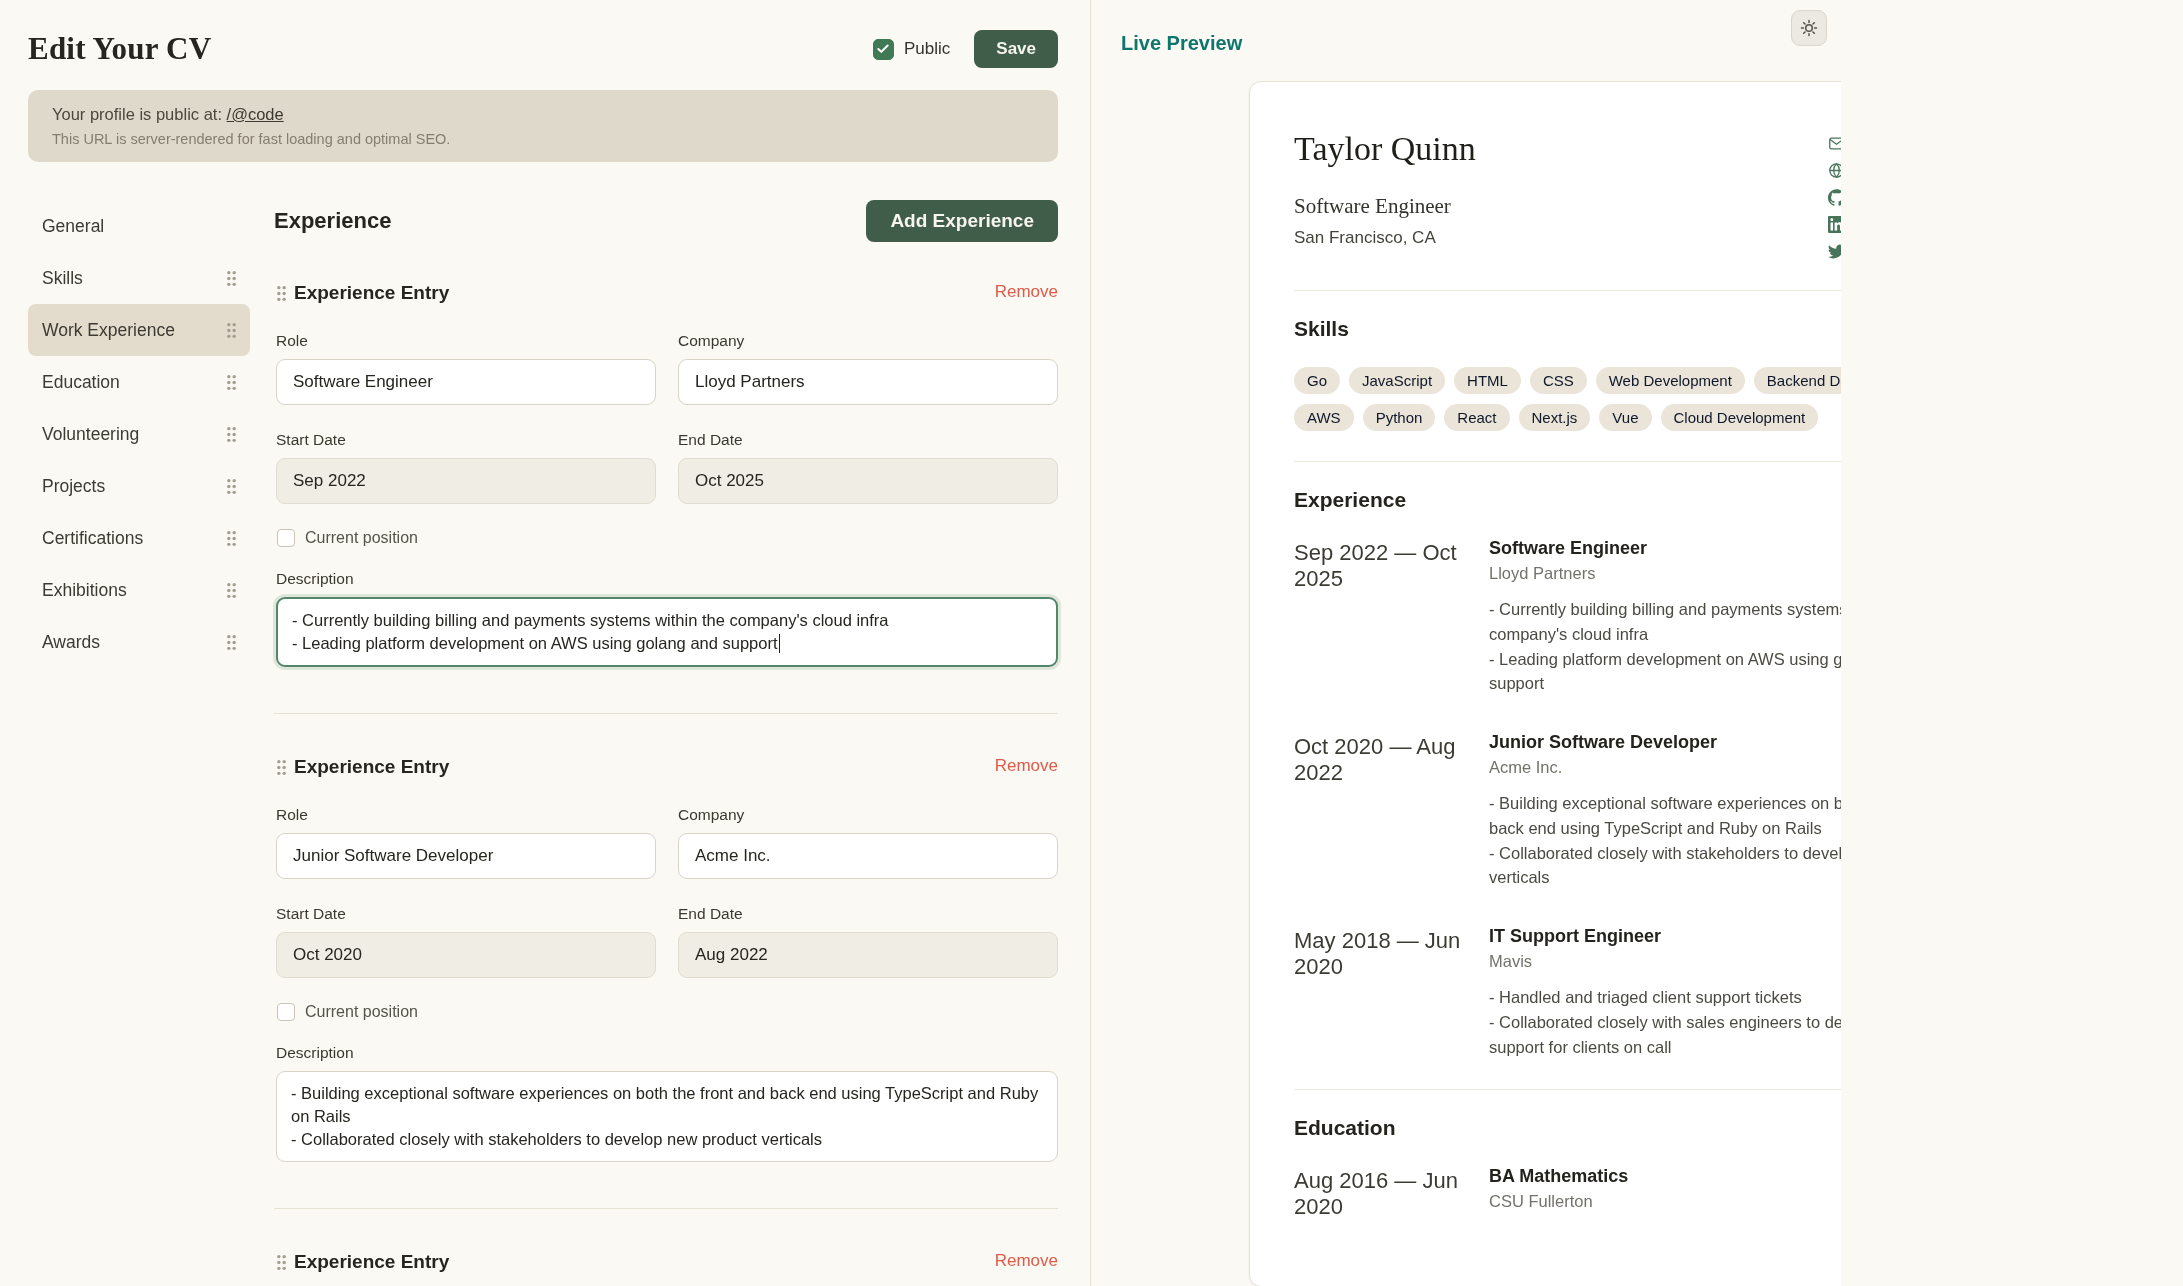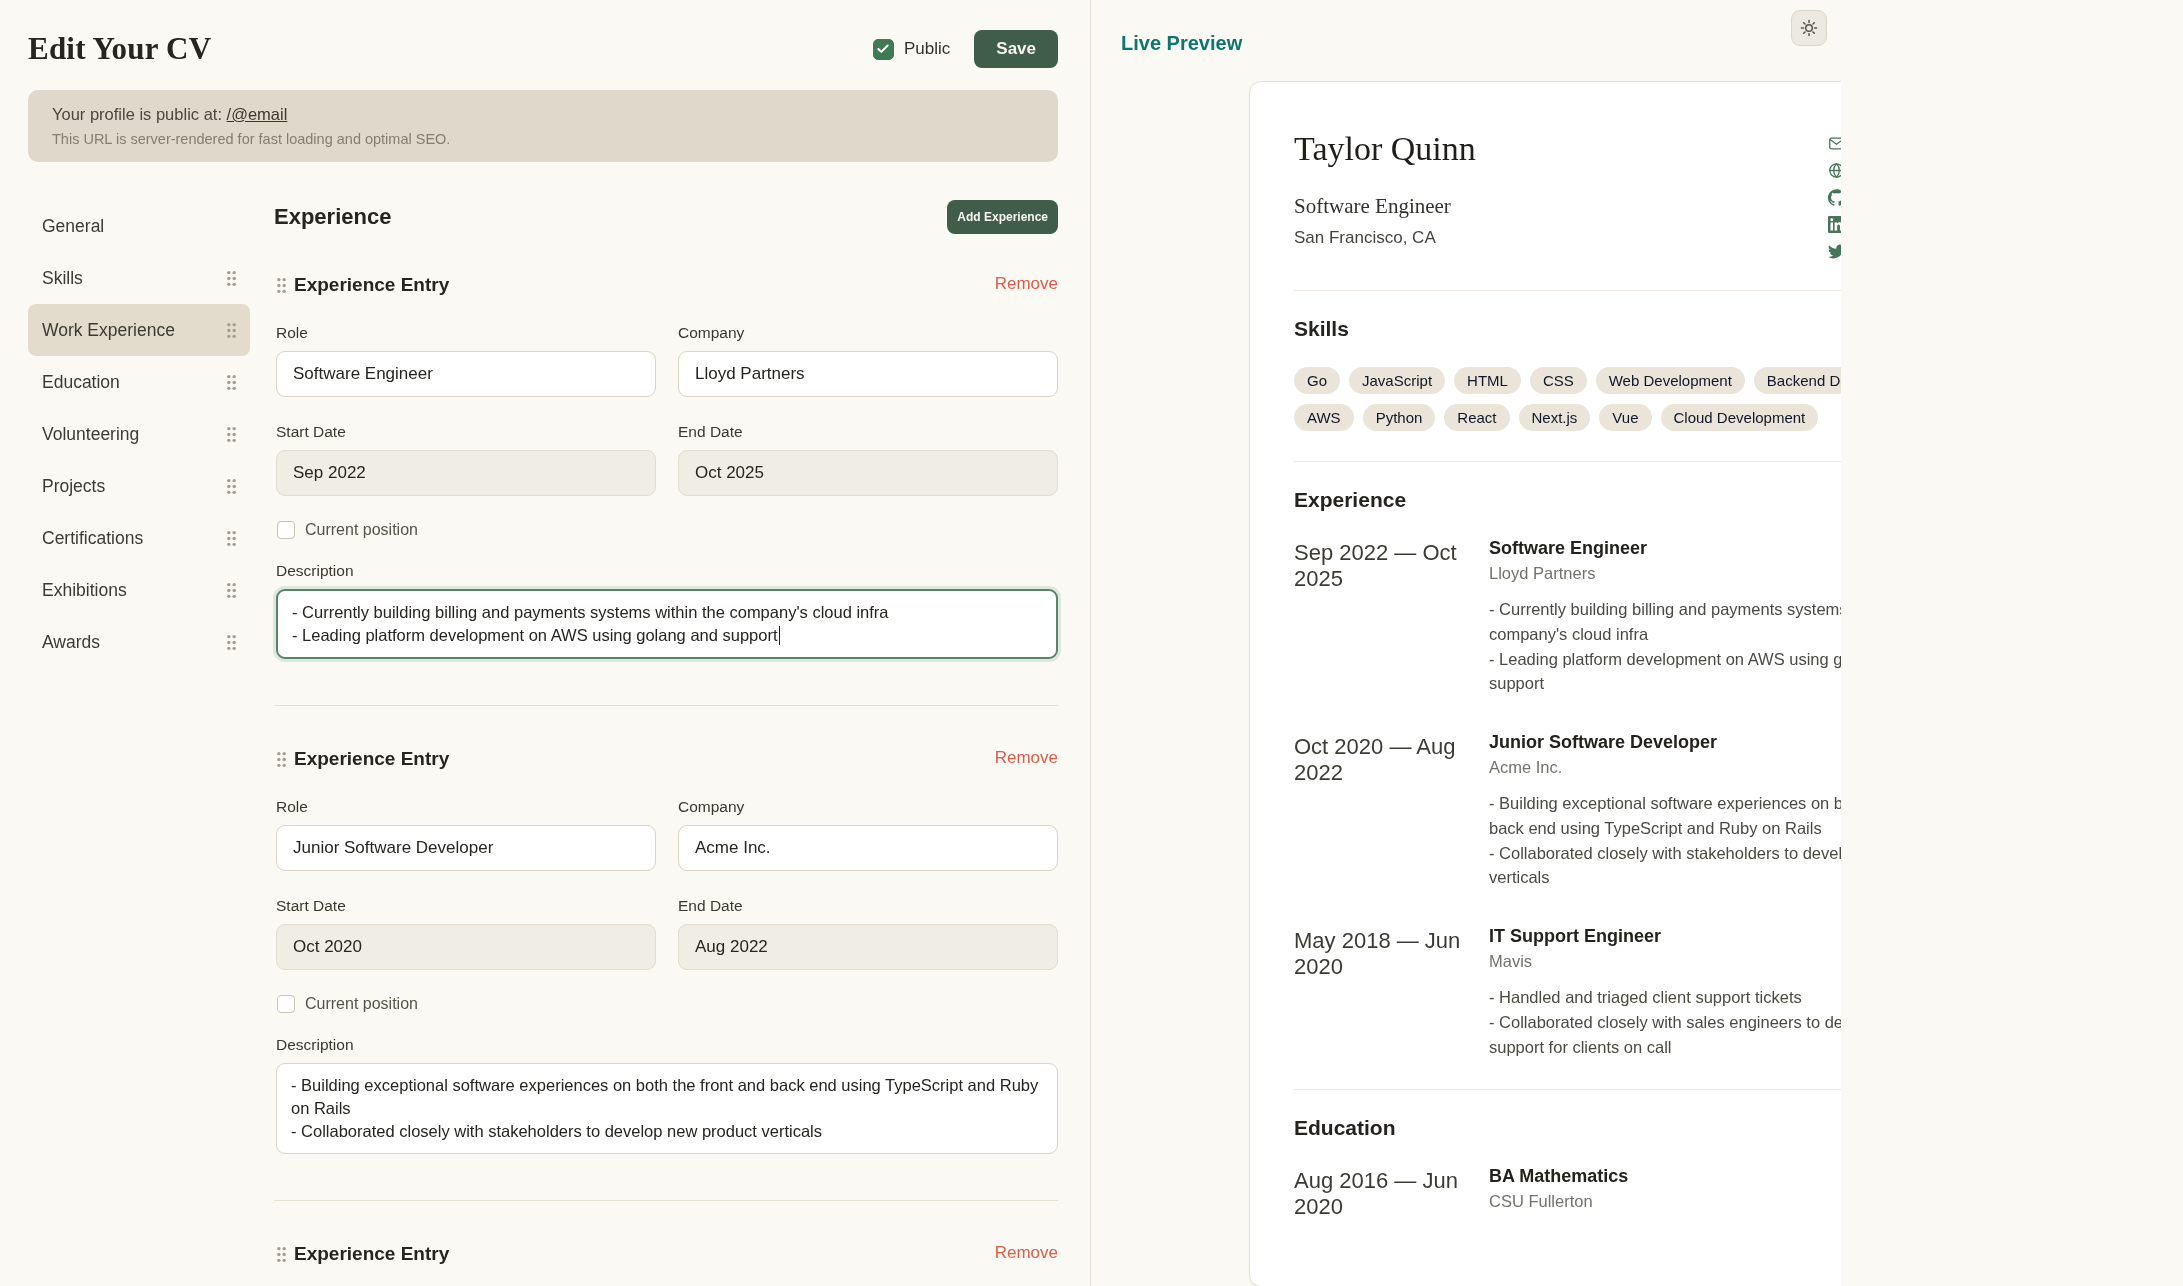--- a/index.html
+++ b/index.html
@@ -26,21 +26,21 @@
   .banner-line1 a{color:#3B382F;text-decoration:underline;cursor:pointer;}
   .banner-line2{font-size:14.5px;color:#837E70;margin-top:7px;}
   .editor-body{display:flex;margin-top:38px;}
   .sidebar{width:222px;flex:0 0 auto;display:flex;flex-direction:column;}
   .nav-item{display:flex;align-items:center;justify-content:space-between;height:52px;padding:0 13px 0 14px;border-radius:8px;font-size:17.5px;color:#3C3B33;cursor:pointer;}
   .nav-item.active{background:#E3DCCD;align-items:center;}
   .drag{color:#A29E91;display:inline-flex;align-items:center;cursor:grab;}
   .form-col{flex:1;margin-left:24px;min-width:0;}
   .section-head{display:flex;justify-content:space-between;align-items:center;margin-bottom:40px;}
   .section-head h2{font-size:22px;font-weight:700;margin:0;}
-  .section-head .btn-primary{font-size:12px;padding:10px 10px;}
+  .section-head .btn-primary{font-size:19px;padding:10px 24px;}
   .entry{padding-left:2px;}
   .entry + .entry{border-top:1px solid #E6E1D5;margin-top:46px;padding-top:42px;}
   .entry-head{display:flex;gap:7px;margin-bottom:28px;}
   .entry-head h3{font-size:19px;font-weight:700;margin:0;}
   .remove{margin-left:auto;color:#DE5B49;font-size:17px;cursor:pointer;text-decoration:none;}
   .grid2{display:grid;grid-template-columns:1fr 1fr;column-gap:22px;row-gap:26px;}
   .field{display:flex;flex-direction:column;gap:9px;min-width:0;}
   .field label{font-size:15.5px;color:#3A392F;}
   .field input{height:46px;border:1px solid #D9D4C6;border-radius:9px;padding:0 16px;font-size:17px;color:#26251F;background:#FFFFFF;font-family:inherit;width:100%;}
   .field input.date{background:#F0EDE5;border-color:#E0DCD0;}
@@ -94,21 +94,21 @@
           </span>
           <span>Public</span>
         </span>
         <button class="btn-primary">Save</button>
       </div>
     </header>
 
     <div class="banner">
       <div class="banner-line1">
         <span>Your profile is public at:</span>
-        <a>/@email</a>
+        <a>/@code</a>
       </div>
       <div class="banner-line2">This URL is server-rendered for fast loading and optimal SEO.</div>
     </div>
 
     <div class="editor-body">
       <nav class="sidebar">
         <div class="nav-item">
           <span>General</span>
         </div>
         <div class="nav-item">

